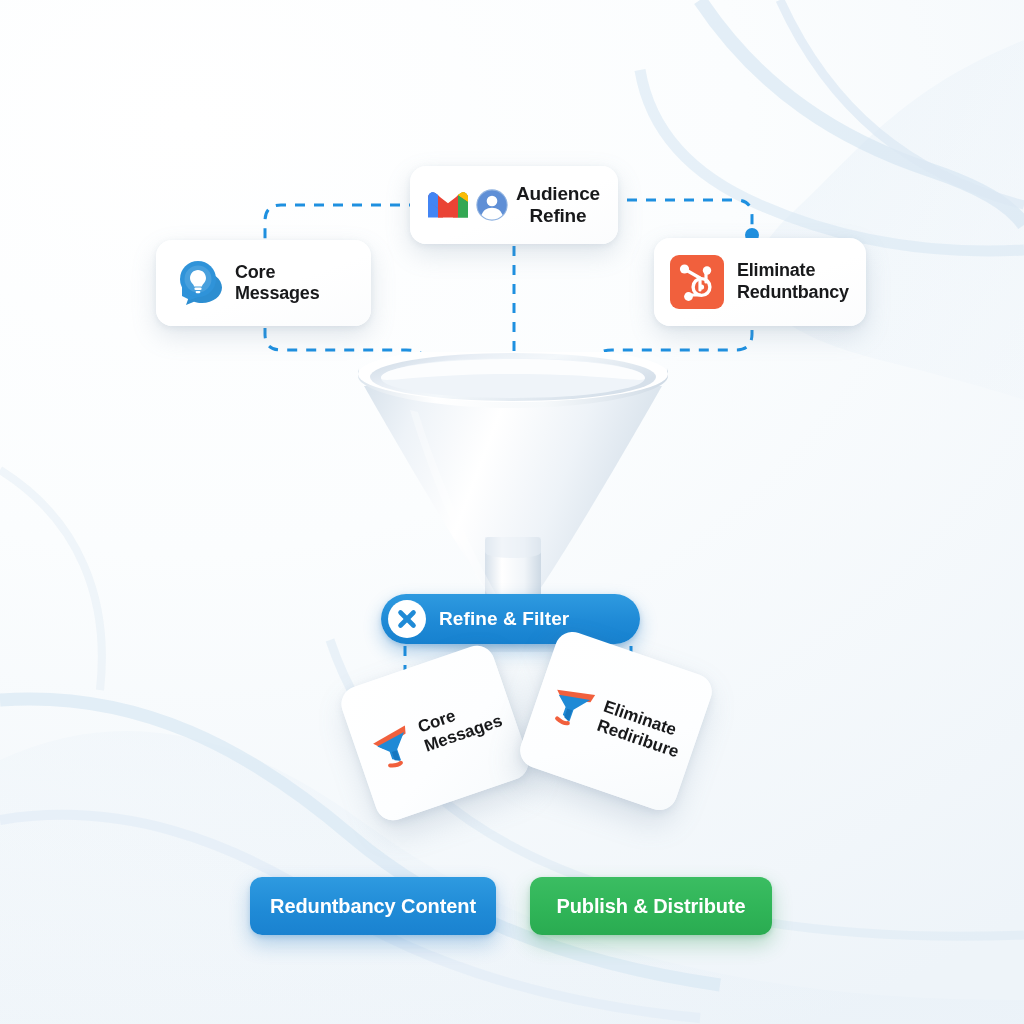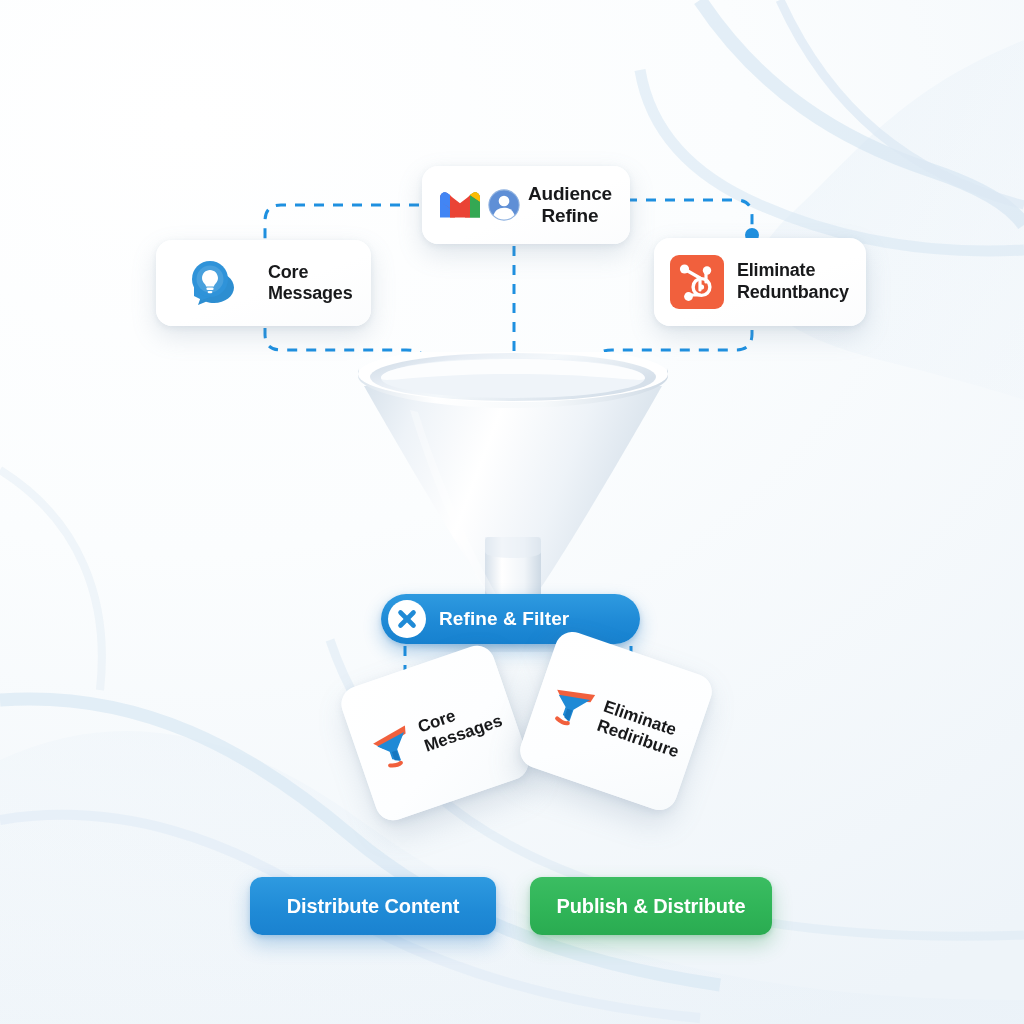--- a/index.html
+++ b/index.html
@@ -25,25 +25,25 @@
     box-shadow:0 10px 26px rgba(110,135,160,.20), 0 2px 6px rgba(110,135,160,.12);
     display:flex;align-items:center;
     box-sizing:border-box;
   }
   .card .label{
     color:#18191b;font-weight:700;letter-spacing:-.2px;line-height:1.18;
   }
 
   
   #card-audience{left:410px;top:166px;width:208px;height:78px;
-      padding:0 14px 0 18px;gap:8px;justify-content:flex-start;margin-left:12px;}
+      padding:0 14px 0 18px;gap:8px;justify-content:flex-start;}
   #card-audience .label{font-size:19px;text-align:left;}
 
   
-  #card-core{left:156px;top:240px;width:215px;height:86px;padding:0 12px 0 34px;gap:30px;}
+  #card-core{left:156px;top:240px;width:215px;height:86px;padding:0 12px 0 22px;gap:9px;}
   #card-core .label{font-size:18px;}
 
   
   #card-elim{left:654px;top:238px;width:212px;height:88px;padding:0 12px 0 16px;gap:13px;}
   #card-elim .label{font-size:18px;line-height:1.2;}
 
   
   .icon{flex:0 0 auto;display:block;}
 
   
@@ -292,19 +292,19 @@
       <path d="M13,38 C13,38 20,41 24,39" stroke="#f1603d" stroke-width="4" fill="none" stroke-linecap="round"></path>
       <path d="M24,26 L24,37 L19,34.6 L19,26 Z" fill="#1677c0"></path>
     </svg>
     <div class="label">
       <div>Eliminate</div>
       <div>Rediribure</div>
     </div>
   </div>
 
   <div class="btn" id="btn-priority">
-    <span>Distribute Content</span>
+    <span>Reduntbancy Content</span>
   </div>
   <div class="btn" id="btn-publish">
     <span>Publish &amp; Distribute</span>
   </div>
 
 </div>
 
 </body></html>

